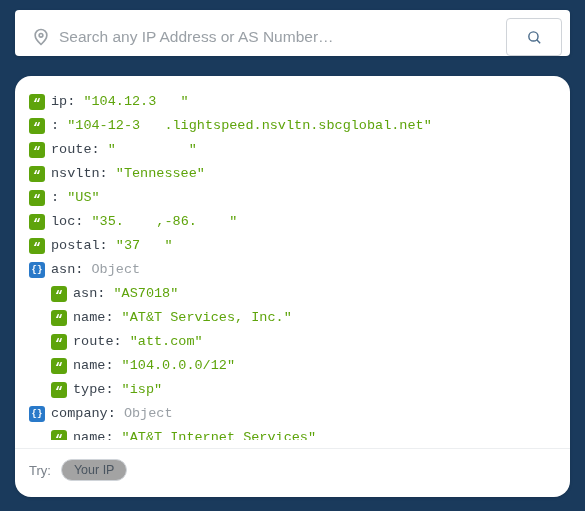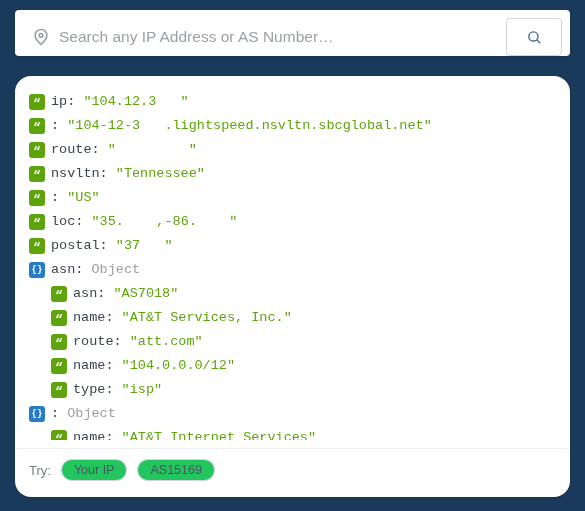--- a/index.html
+++ b/index.html
@@ -120,21 +120,21 @@
     gap: 10px;
     font-size: 13px;
     color: #7a818a;
   }
   .chip {
     border: 1px solid #d0d4d9;
     border-radius: 14px;
     padding: 3px 12px;
     font-size: 12.5px;
     color: #4a5560;
-    background: #22c55e;
+    background: #a3a3a3;
     cursor: pointer;
   }
 </style>
 </head>
 <body>
 
 <div class="panel">
   <div class="search-row">
     <div class="search-wrap">
       <svg class="loc-icon" viewBox="0 0 24 24" fill="none" stroke="currentColor" stroke-width="2">
@@ -228,30 +228,29 @@
     </div>
 
     <div class="row indent-2">
       <span class="badge badge-str"></span>
       <span class="key">type</span><span class="key">: </span>
       <span class="str">"isp"</span>
     </div>
 
     <div class="row indent-1">
       <span class="badge badge-obj"></span>
-      <span class="key">: </span>
+      <span class="key">company</span><span class="key">: </span>
       <span class="obj">Object</span>
     </div>
 
     <div class="row indent-2">
       <span class="badge badge-str"></span>
       <span class="key">name</span><span class="key">: </span>
       <span class="str">"AT&amp;T Internet Services"</span>
     </div>
 
   </div>
 
   <div class="try-bar">
     <span>Try:</span>
     <span class="chip">Your IP</span>
-    <span class="chip">AS15169</span>
   </div>
 </div>
 
 </body></html>

